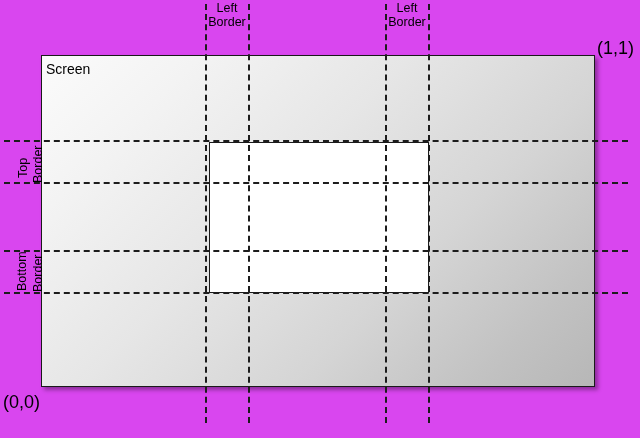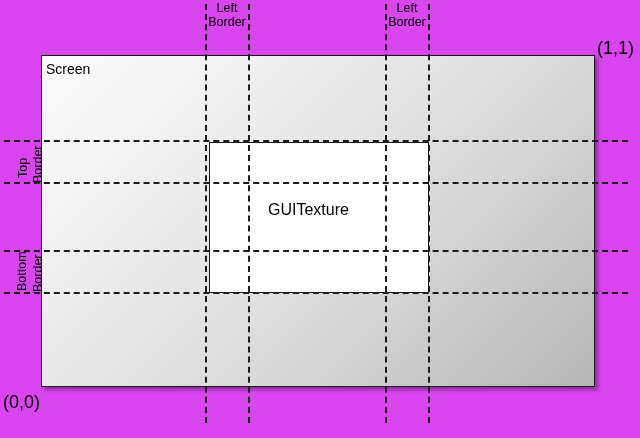--- a/index.html
+++ b/index.html
@@ -143,19 +143,18 @@
   </div>
 
   <div class="side-cap" style="left:16px; top:178px;">Top</div>
   <div class="side-cap" style="left:31px; top:183px;">Border</div>
 
   <div class="side-cap" style="left:15px; top:291px;">Bottom</div>
   <div class="side-cap" style="left:31px; top:292px;">Border</div>
 
   <div class="lbl lbl-screen">Screen</div>
 
-  <div class="lbl lbl-texture">GUITexture</div>
 
   <div class="lbl lbl-corner lbl-one-one">(1,1)</div>
 
   <div class="lbl lbl-corner lbl-zero-zero">(0,0)</div>
 
 </div>
 
 </body></html>

